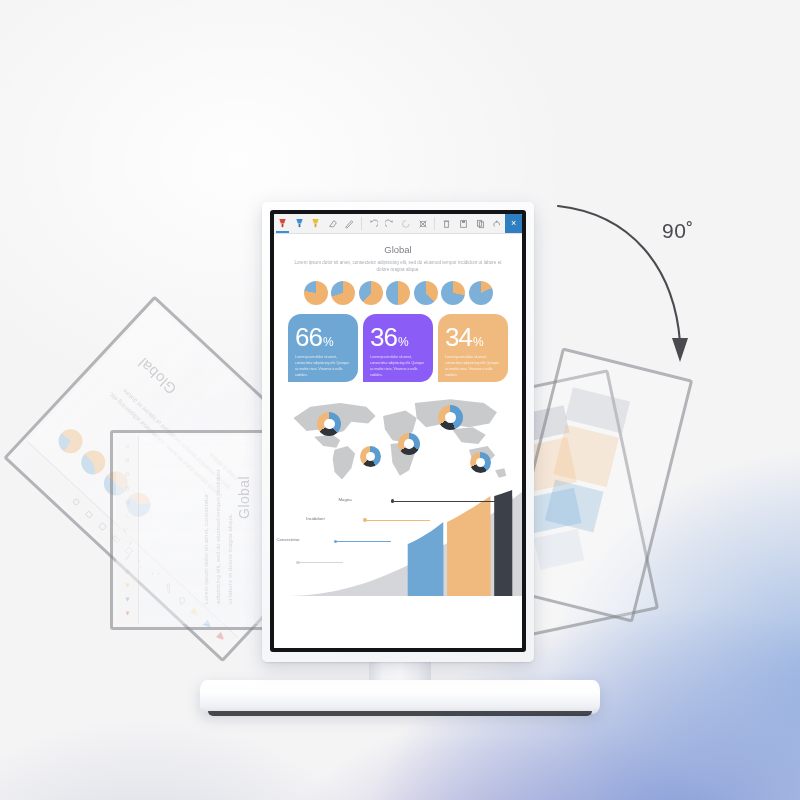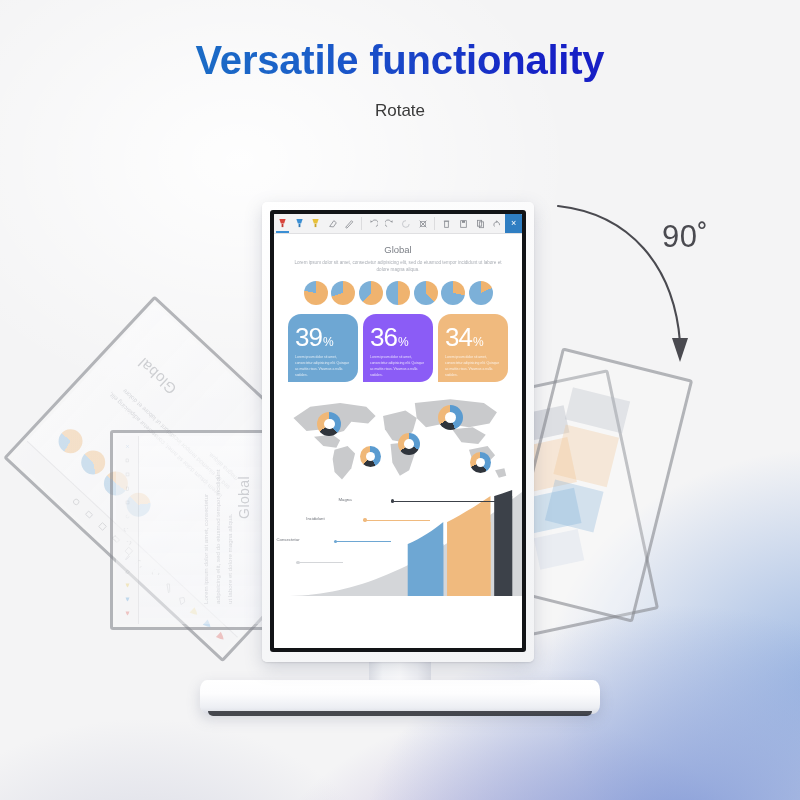--- a/index.html
+++ b/index.html
@@ -31,21 +31,21 @@
     font-size:40px;font-weight:700;letter-spacing:-.2px;margin:0;
     background:linear-gradient(90deg,#1a7fbe 0%,#1b60c9 38%,#1621c6 68%,#1b18c2 100%);
     -webkit-background-clip:text;background-clip:text;color:transparent;
     -webkit-text-fill-color:transparent;
   }
   .subtitle{margin:18px 0 0;font-size:17px;color:#3a3a3a;font-weight:400;}
 
   
   .arc{position:absolute;left:552px;top:192px;width:180px;height:190px;}
   .arc-label{
-    position:absolute;left:662px;top:219px;font-size:31px;color:#4a4a50;
+    position:absolute;left:662px;top:219px;font-size:21px;color:#4a4a50;
     letter-spacing:.5px;
   }
 
   
   .ghost{position:absolute;opacity:.62;}
   .ghost .frame{
     width:100%;height:100%;border:3px solid #8b8d93;border-radius:3px;
     background:rgba(255,255,255,.30);box-sizing:border-box;
   }
   #ghost-a{left:152px;top:200px;width:222px;height:300px;transform:rotate(-47deg);transform-origin:100% 100%;}
@@ -175,24 +175,20 @@
 </style>
 </head>
 <body>
 
 <div class="stage">
 
   <div class="bg-base"></div>
   <div class="bg-blue"></div>
   <div class="bg-soft"></div>
 
-  <div class="head">
-    <h1 class="title">Versatile functionality</h1>
-    <p class="subtitle">Rotate</p>
-  </div>
 
   <svg class="arc" viewBox="0 0 180 190">
     <path d="M6 14 C 78 22, 122 74, 128 150" fill="none" stroke="#4a4a50" stroke-width="2.1" stroke-linecap="round"></path>
     <path d="M120 146 L128 170 L136 146 Z" fill="#4a4a50"></path>
   </svg>
   <div class="arc-label">90˚</div>
 
   <div class="ghost" id="ghost-a">
     <div class="frame">
       <div class="ghost-doc">
@@ -424,21 +420,21 @@
             <div class="pie" style="background: conic-gradient(rgb(239, 179, 111) 0deg, rgb(239, 179, 111) 62%, rgb(124, 176, 216) 62%, rgb(124, 176, 216) 100%);"></div>
             <div class="pie" style="background: conic-gradient(rgb(239, 179, 111) 0deg, rgb(239, 179, 111) 50%, rgb(124, 176, 216) 50%, rgb(124, 176, 216) 100%);"></div>
             <div class="pie" style="background: conic-gradient(rgb(239, 179, 111) 0deg, rgb(239, 179, 111) 38%, rgb(124, 176, 216) 38%, rgb(124, 176, 216) 100%);"></div>
             <div class="pie" style="background: conic-gradient(rgb(239, 179, 111) 0deg, rgb(239, 179, 111) 28%, rgb(124, 176, 216) 28%, rgb(124, 176, 216) 100%);"></div>
             <div class="pie" style="background: conic-gradient(rgb(239, 179, 111) 0deg, rgb(239, 179, 111) 18%, rgb(124, 176, 216) 18%, rgb(124, 176, 216) 100%);"></div>
           </div>
 
           <div class="cards">
             <div class="card" style="background: rgb(110, 167, 211);">
               <div class="num">
-                <span>39</span>
+                <span>66</span>
                 <span class="pct">%</span>
               </div>
               <div class="ctext">Lorem ipsum dolor sit amet, consectetur adipisicing elit. Quisque ac mattis risus. Vivamus a nulla sodales.</div>
             </div>
             <div class="card" style="background: #8b5cf6;">
               <div class="num">
                 <span>36</span>
                 <span class="pct">%</span>
               </div>
               <div class="ctext">Lorem ipsum dolor sit amet, consectetur adipisicing elit. Quisque ac mattis risus. Vivamus a nulla sodales.</div>

